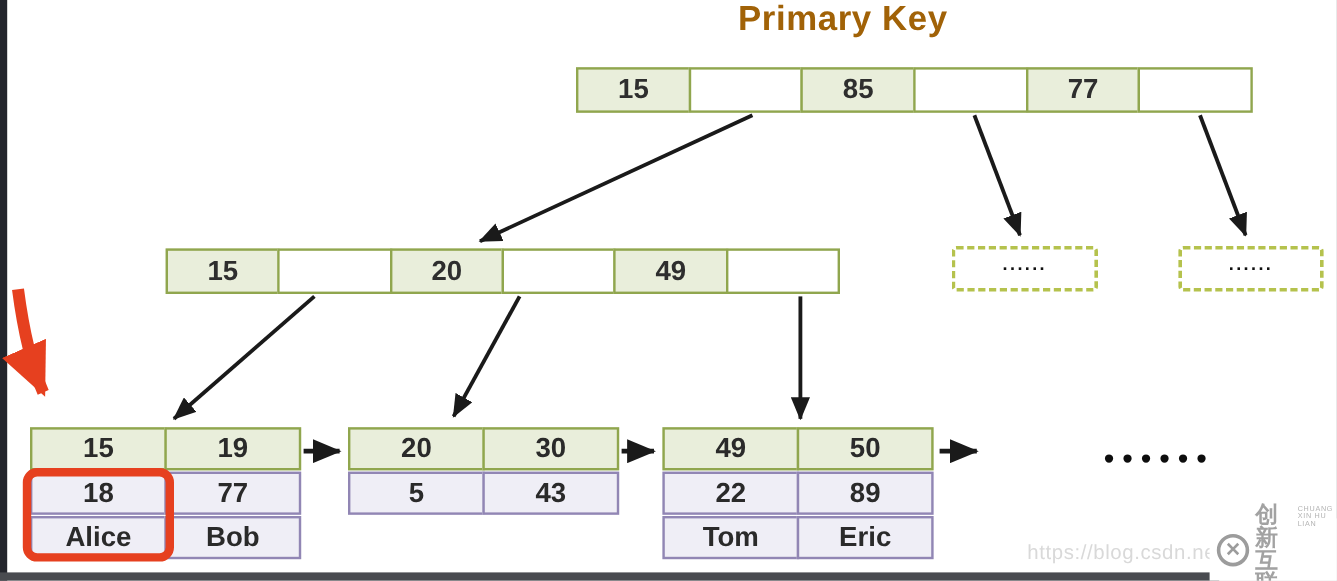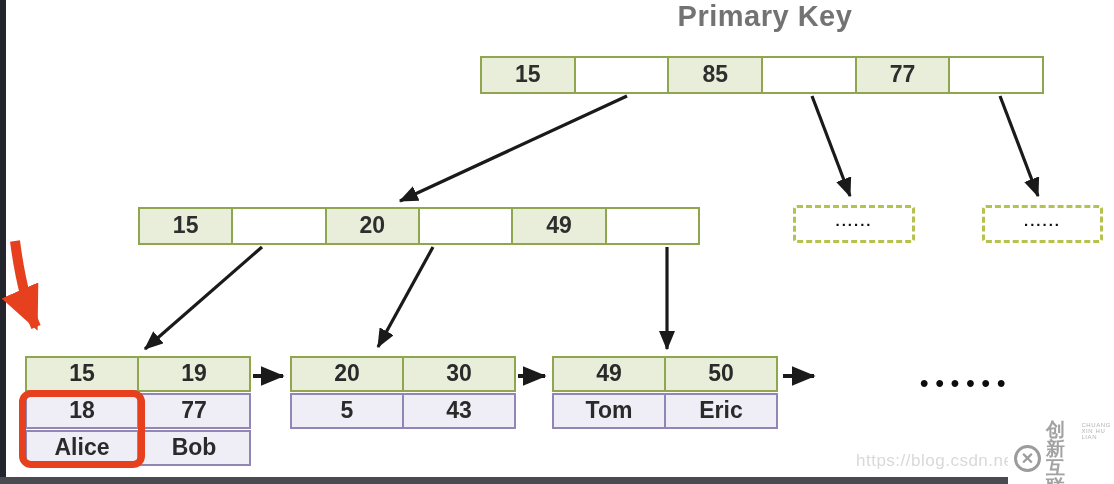--- a/index.html
+++ b/index.html
@@ -14,22 +14,22 @@
   }
   *{box-sizing:border-box;margin:0;padding:0;}
   body{background:#777;font-family:"Liberation Sans",sans-serif;}
   .stage{
     position:relative;width:1114px;height:484px;background:#ffffff;
     overflow:hidden;margin:0 auto;
   }
   .left-strip{position:absolute;left:0;top:0;width:6px;height:484px;background:#23252c;}
   .bottom-bar{position:absolute;left:0;top:477px;width:1016px;height:7px;background:#494b50;}
   .title{
-    position:absolute;left:615px;top:0px;width:300px;text-align:center;
-    font-size:29px;font-weight:700;color:#737373;letter-spacing:0.5px;
+    position:absolute;left:615px;top:0px;width:300px;
+    font-size:29px;font-weight:700;color:#a16207;letter-spacing:0.5px;
   }
   
   .node{position:absolute;display:flex;height:38px;}
   .node.root{left:480px;top:56px;width:564px;}
   .node.internal{left:138px;top:207px;width:562px;}
   .ncell{
     flex:1;border:2px solid var(--olive);background:#ffffff;
     text-align:center;line-height:33px;font-size:23px;font-weight:700;color:var(--ink);
   }
   .ncell + .ncell{margin-left:-2px;}
@@ -143,20 +143,24 @@
       <div class="lcell">43</div>
     </div>
   </div>
 
   <div class="leaf l3">
     <div class="lrow hdr">
       <div class="lcell">49</div>
       <div class="lcell">50</div>
     </div>
     <div class="lrow">
+      <div class="lcell">22</div>
+      <div class="lcell">89</div>
+    </div>
+    <div class="lrow">
       <div class="lcell">Tom</div>
       <div class="lcell">Eric</div>
     </div>
   </div>
 
   <div class="bigdots">••••••</div>
 
   <svg class="arrows" viewBox="0 0 1114 484">
     <defs>
       <marker id="ah" markerWidth="6" markerHeight="5" refX="5.6" refY="2.5" orient="auto">

